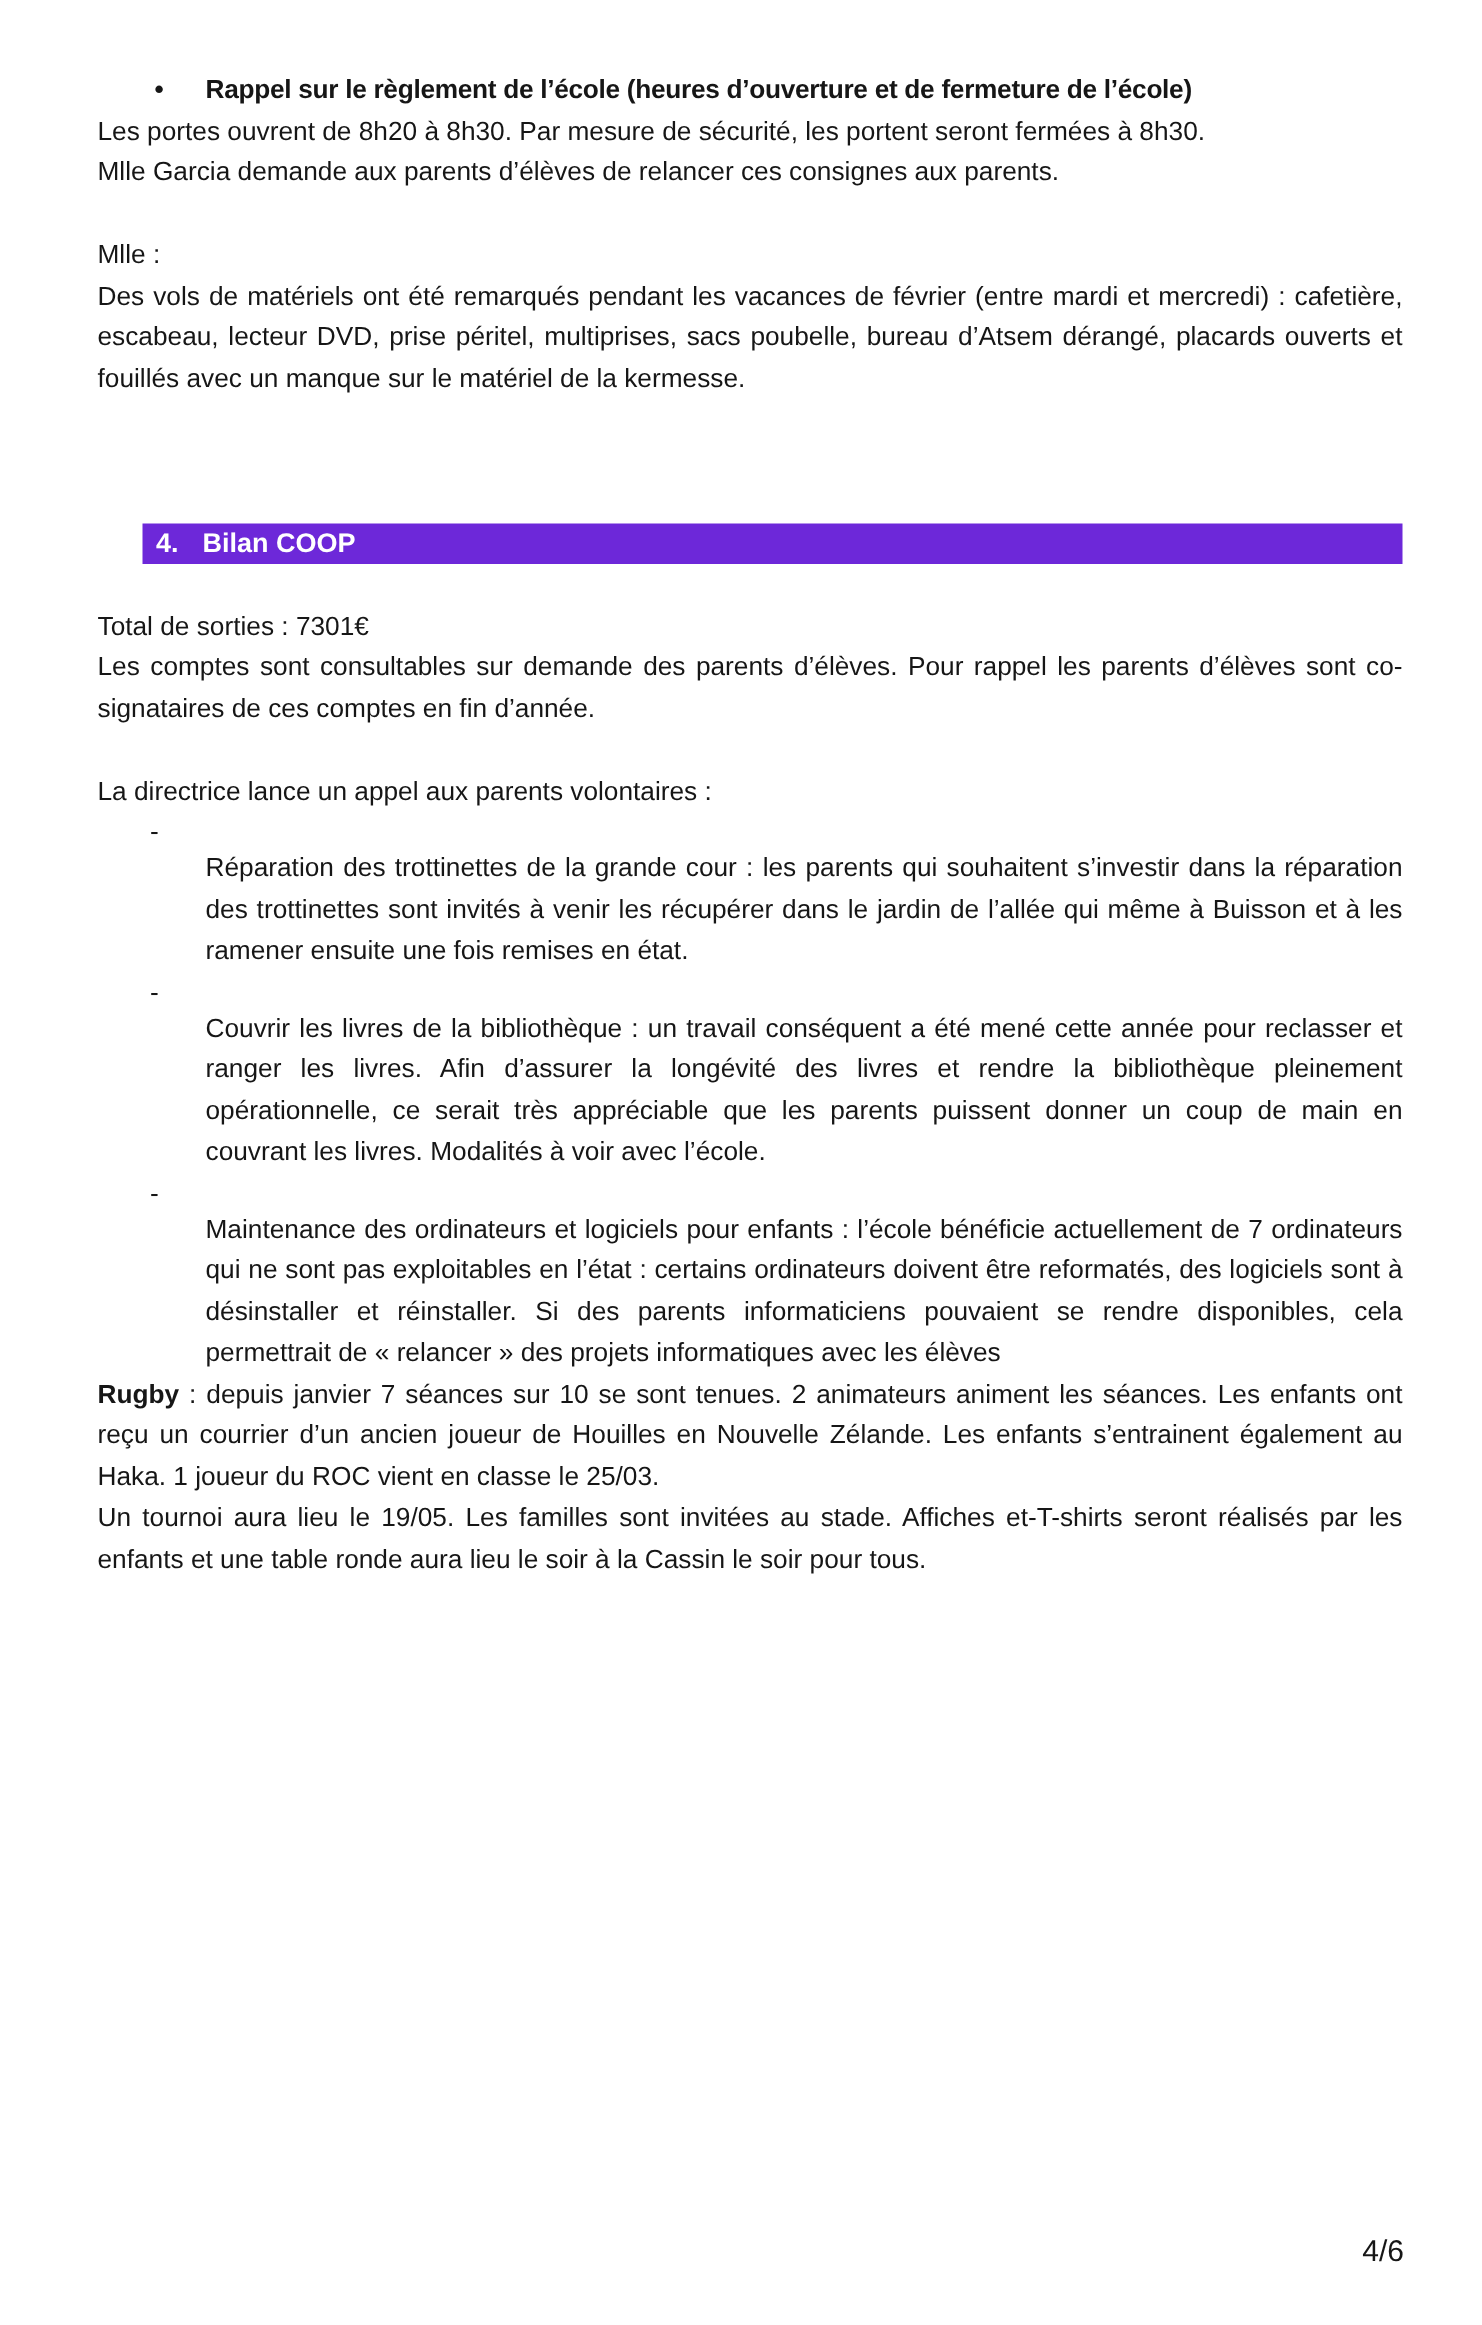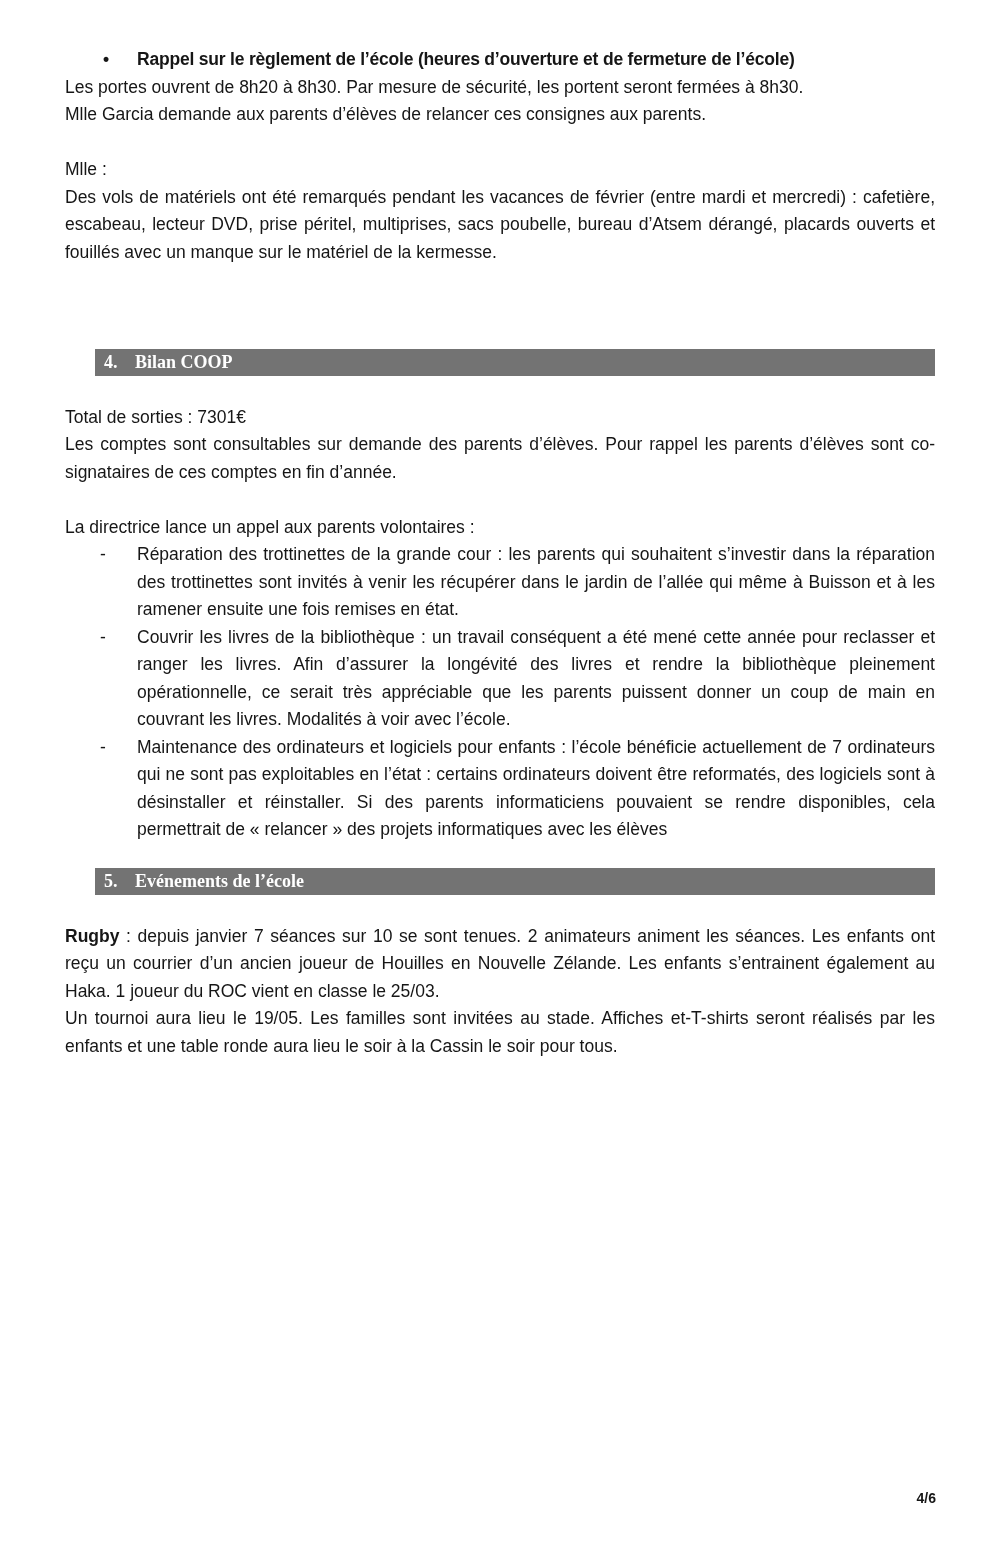--- a/index.html
+++ b/index.html
@@ -23,44 +23,43 @@
 
   .bullet-head {
     display: flex;
     font-weight: bold;
     letter-spacing: -0.2px;
   }
   .bullet-head .bullet { flex: none; margin-left: 38px; width: 34px; }
   .bullet-head .bh-text { flex: 1; }
 
   .banner {
-    background: #737373;
+    background: #6d28d9;
     color: #ffffff;
     font-weight: bold;
     font-size: 18px;
     height: 27px;
     line-height: 27px;
     margin-left: 30px;
-    font-family: Liberation Serif, serif;
   }
   .banner .num { display: inline-block; margin-left: 9px; width: 31px; }
   .banner4 { margin-top: 55px; margin-bottom: 28px; }
   .banner5 { margin-top: 24px; margin-bottom: 28px; }
 
   .dash-item { display: flex; }
   .dash-item .dash { flex: none; margin-left: 35px; width: 37px; }
-  .dash-item .dash-text { flex: 1; }
+  .dash-item .dash-text { flex: 1; margin-top: 24px; }
 
   .lead { font-weight: bold; }
 
   .footer {
     position: absolute;
     top: 1490px; right: 52px;
-    font-weight: bold;
-    font-size: 14px;
+    font-weight: normal;
+    font-size: 20px;
     color: #161616;
   }
 </style>
 </head>
 <body>
 
 <div class="content">
 
   <div class="bullet-head">
     <span class="bullet">•</span>
@@ -97,23 +96,20 @@
     <div class="dash-item">
       <span class="dash">-</span>
       <p class="dash-text">Couvrir les livres de la bibliothèque : un travail conséquent a été mené cette année pour reclasser et ranger les livres. Afin d’assurer la longévité des livres et rendre la bibliothèque pleinement opérationnelle, ce serait très appréciable que les parents puissent donner un coup de main en couvrant les livres. Modalités à voir avec l’école.</p>
     </div>
     <div class="dash-item">
       <span class="dash">-</span>
       <p class="dash-text">Maintenance des ordinateurs et logiciels pour enfants : l’école bénéficie actuellement de 7 ordinateurs qui ne sont pas exploitables en l’état : certains ordinateurs doivent être reformatés, des logiciels sont à désinstaller et réinstaller. Si des parents informaticiens pouvaient se rendre disponibles, cela permettrait de « relancer » des projets informatiques avec les élèves</p>
     </div>
   </div>
 
-  <div class="banner banner5">
-    <span class="num">5.</span><span class="title">Evénements de l’école</span>
-  </div>
 
   <p><span class="lead">Rugby</span><span> : depuis janvier 7 séances sur 10 se sont tenues. 2 animateurs animent les séances. Les enfants ont reçu un courrier d’un ancien joueur de Houilles en Nouvelle Zélande. Les enfants s’entrainent également au Haka. 1 joueur du ROC vient en classe le 25/03.</span></p>
   <p>Un tournoi aura lieu le 19/05. Les familles sont invitées au stade. Affiches et-T-shirts seront réalisés par les enfants et une table ronde aura lieu le soir à la Cassin le soir pour tous.</p>
 
   <div class="sp"></div>
 
 
 </div>
 
 <div class="footer">4/6</div>

